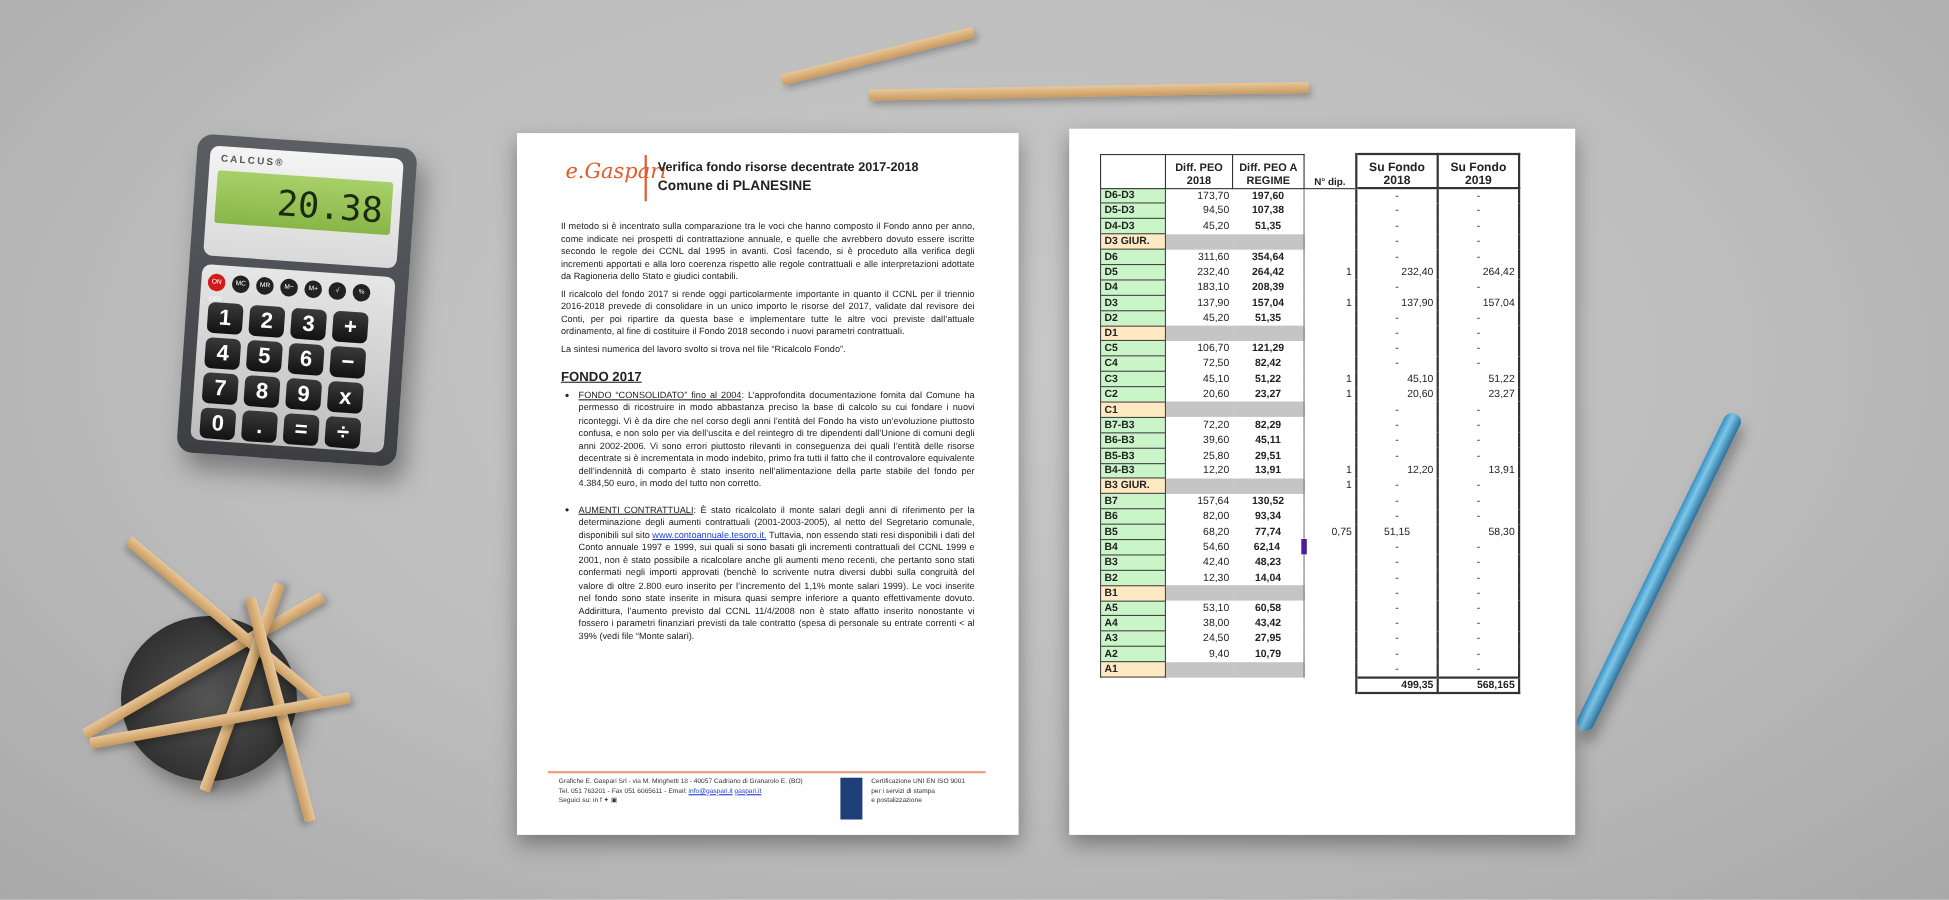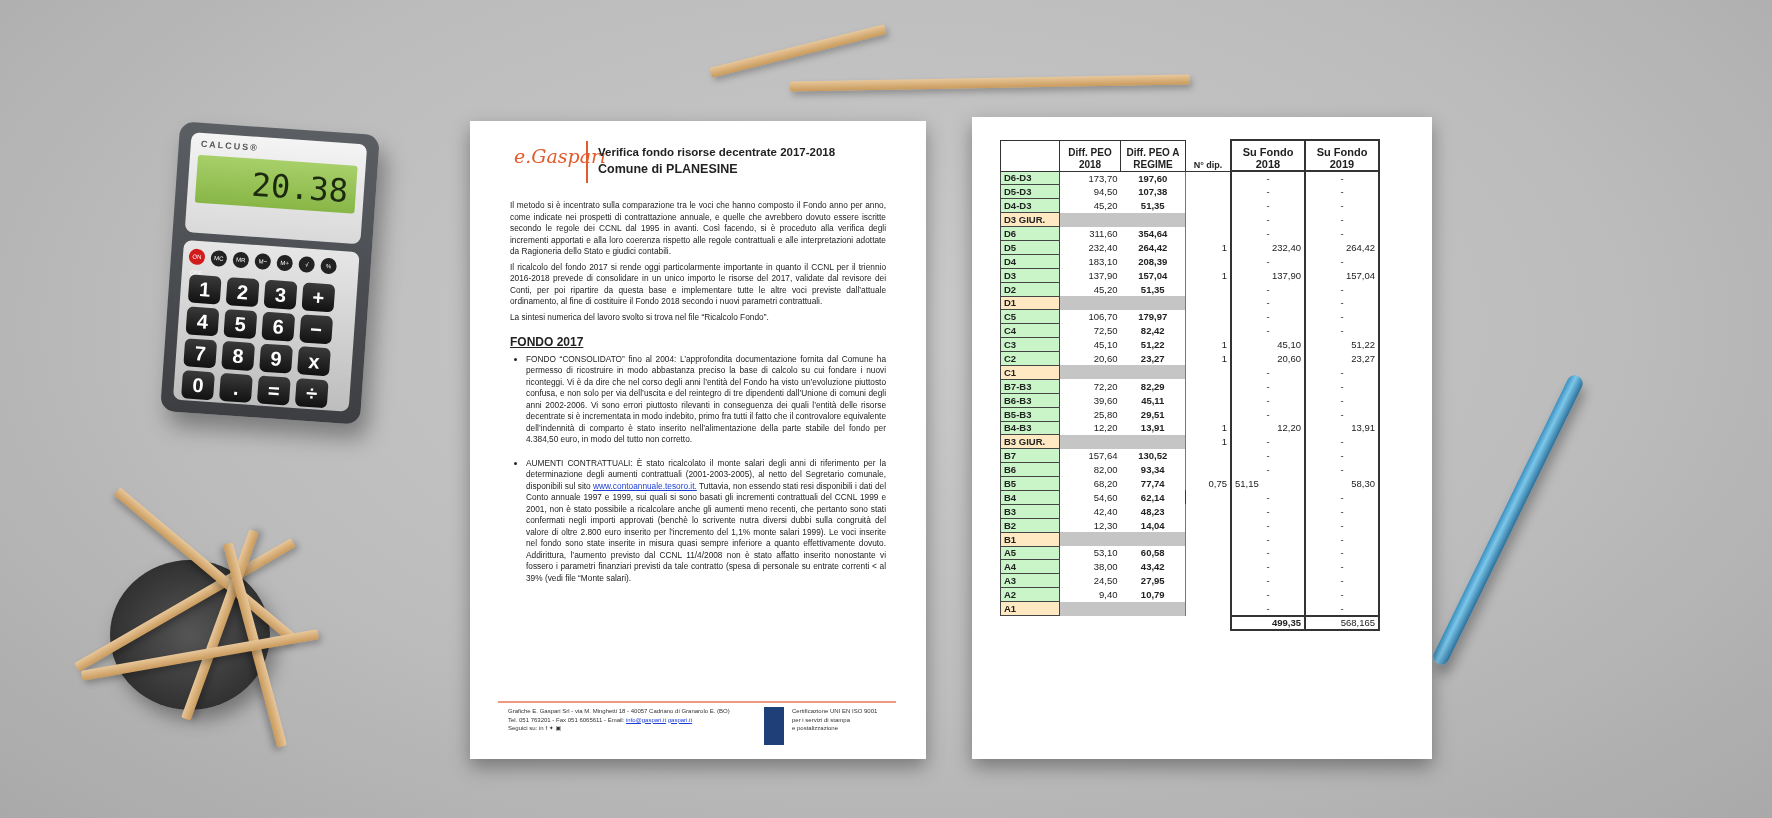--- a/index.html
+++ b/index.html
@@ -32,21 +32,21 @@
   .page2{left:972px;top:117px;width:460px;height:642px;}
   .hdr-logo{position:absolute;left:44px;top:24px;font-family:"DejaVu Serif",serif;font-style:italic;color:#e35a2b;font-size:19px;}
   .hdr-bar{position:absolute;left:116px;top:20px;width:2px;height:42px;background:#e35a2b;}
   .hdr-t1{position:absolute;left:128px;top:25px;font-size:11.5px;font-weight:bold;color:#222;}
   .hdr-t2{position:absolute;left:128px;top:41px;font-size:12.5px;font-weight:bold;color:#222;}
   .body{position:absolute;left:40px;right:40px;top:79px;font-size:8.3px;line-height:11.5px;color:#222;text-align:justify;}
   .body p{margin:0 0 4px 0;}
   .body h2{font-size:12px;margin:14px 0 5px 0;text-decoration:underline;}
   .body ul{margin:0;padding-left:16px;}
   .body li{margin-bottom:4px;}
-  .u{}
+  .u{text-decoration:underline;}
   .lnk{color:#1d3ed6;text-decoration:underline;}
   .foot-line{position:absolute;left:28px;right:30px;top:580px;height:2px;background:#f29a7d;}
   .foot{position:absolute;left:38px;top:586px;font-size:6px;line-height:8.5px;color:#333;}
   .cert{position:absolute;left:294px;top:586px;width:20px;height:38px;background:#1e3f77;}
   .cert-t{position:absolute;left:322px;top:586px;font-size:6px;line-height:8.5px;color:#333;}
   
   table{border-collapse:collapse;position:absolute;left:28px;top:22px;font-size:9.5px;color:#222;}
   td,th{padding:0 3px;height:12.9px;}
   th{font-weight:bold;font-size:10px;line-height:12px;vertical-align:bottom;border:1px solid #333;}
   .lab{width:52px;font-weight:bold;border:1px solid #444;text-align:left;}
@@ -233,21 +233,21 @@
           <td class="lab o">D1</td>
           <td class="num gc"></td>
           <td class="numb gc" style="border-right:1px solid #777"></td>
           <td class="dip"></td>
           <td class="f" style="text-align:center">-</td>
           <td class="f" style="text-align:center">-</td>
         </tr>
         <tr>
           <td class="lab g">C5</td>
           <td class="num gc">106,70</td>
-          <td class="numb gc" style="border-right:1px solid #777">179,97</td>
+          <td class="numb gc" style="border-right:1px solid #777">121,29</td>
           <td class="dip"></td>
           <td class="f" style="text-align:center">-</td>
           <td class="f" style="text-align:center">-</td>
         </tr>
         <tr>
           <td class="lab g">C4</td>
           <td class="num gc">72,50</td>
           <td class="numb gc" style="border-right:1px solid #777">82,42</td>
           <td class="dip"></td>
           <td class="f" style="text-align:center">-</td>
@@ -331,27 +331,27 @@
           <td class="numb gc" style="border-right:1px solid #777">93,34</td>
           <td class="dip"></td>
           <td class="f" style="text-align:center">-</td>
           <td class="f" style="text-align:center">-</td>
         </tr>
         <tr>
           <td class="lab g">B5</td>
           <td class="num gc">68,20</td>
           <td class="numb gc" style="border-right:1px solid #777">77,74</td>
           <td class="dip">0,75</td>
-          <td class="f" style="text-align:left">51,15</td>
+          <td class="f" style="text-align:center">51,15</td>
           <td class="f" style="text-align:right">58,30</td>
         </tr>
         <tr>
           <td class="lab g">B4</td>
           <td class="num gc">54,60</td>
-          <td class="numb gc" style="border-right:1px solid #4c1d95">62,14</td>
+          <td class="numb gc" style="border-right:5px solid #4c1d95">62,14</td>
           <td class="dip"></td>
           <td class="f" style="text-align:center">-</td>
           <td class="f" style="text-align:center">-</td>
         </tr>
         <tr>
           <td class="lab g">B3</td>
           <td class="num gc">42,40</td>
           <td class="numb gc" style="border-right:1px solid #777">48,23</td>
           <td class="dip"></td>
           <td class="f" style="text-align:center">-</td>
@@ -414,17 +414,17 @@
           <td class="f" style="text-align:center">-</td>
         </tr>
       </tbody>
     <tfoot>
       <tr class="tot">
         <td style="border:none"></td>
           <td style="border:none"></td>
           <td style="border:none"></td>
           <td style="border:none;border-right:2px solid #333"></td>
         <td class="f" style="font-weight:bold;border-bottom:2px solid #333">499,35</td>
-        <td class="f" style="font-weight:normal;border-bottom:2px solid #333">568,165</td>
+        <td class="f" style="font-weight:bold;border-bottom:2px solid #333">568,165</td>
       </tr>
     </tfoot>
   </table>
 </div>
 
 </body></html>

